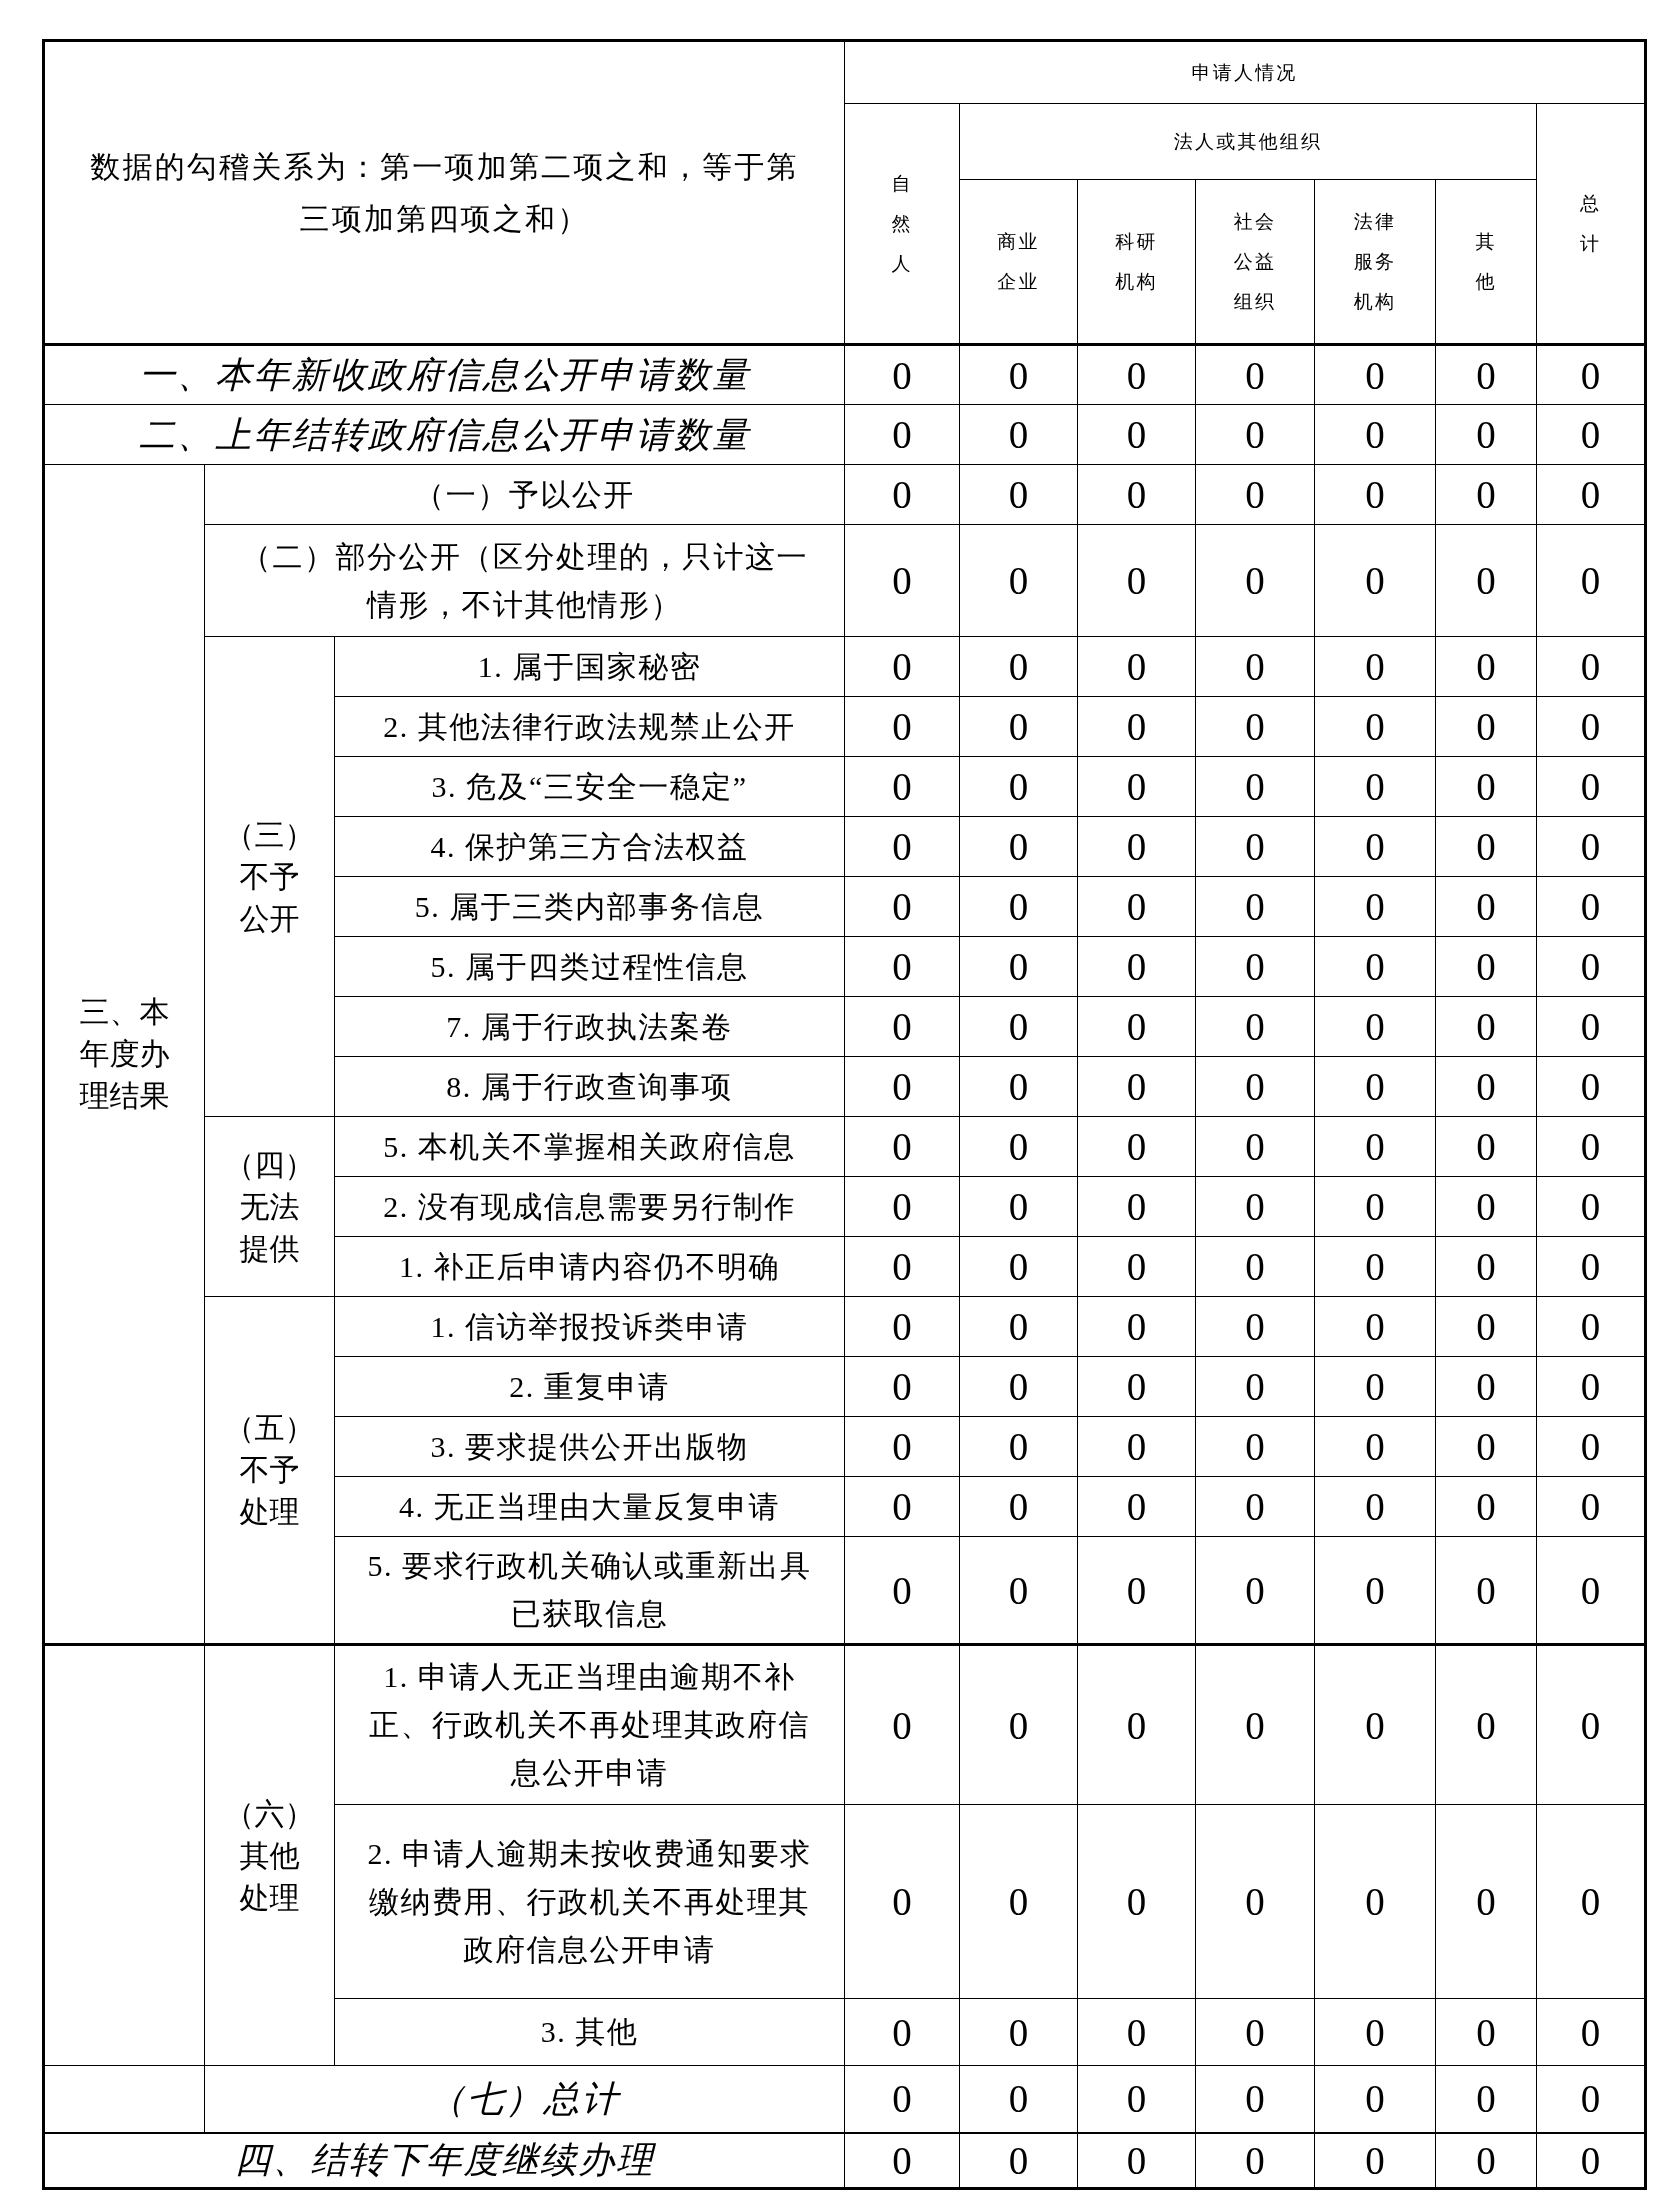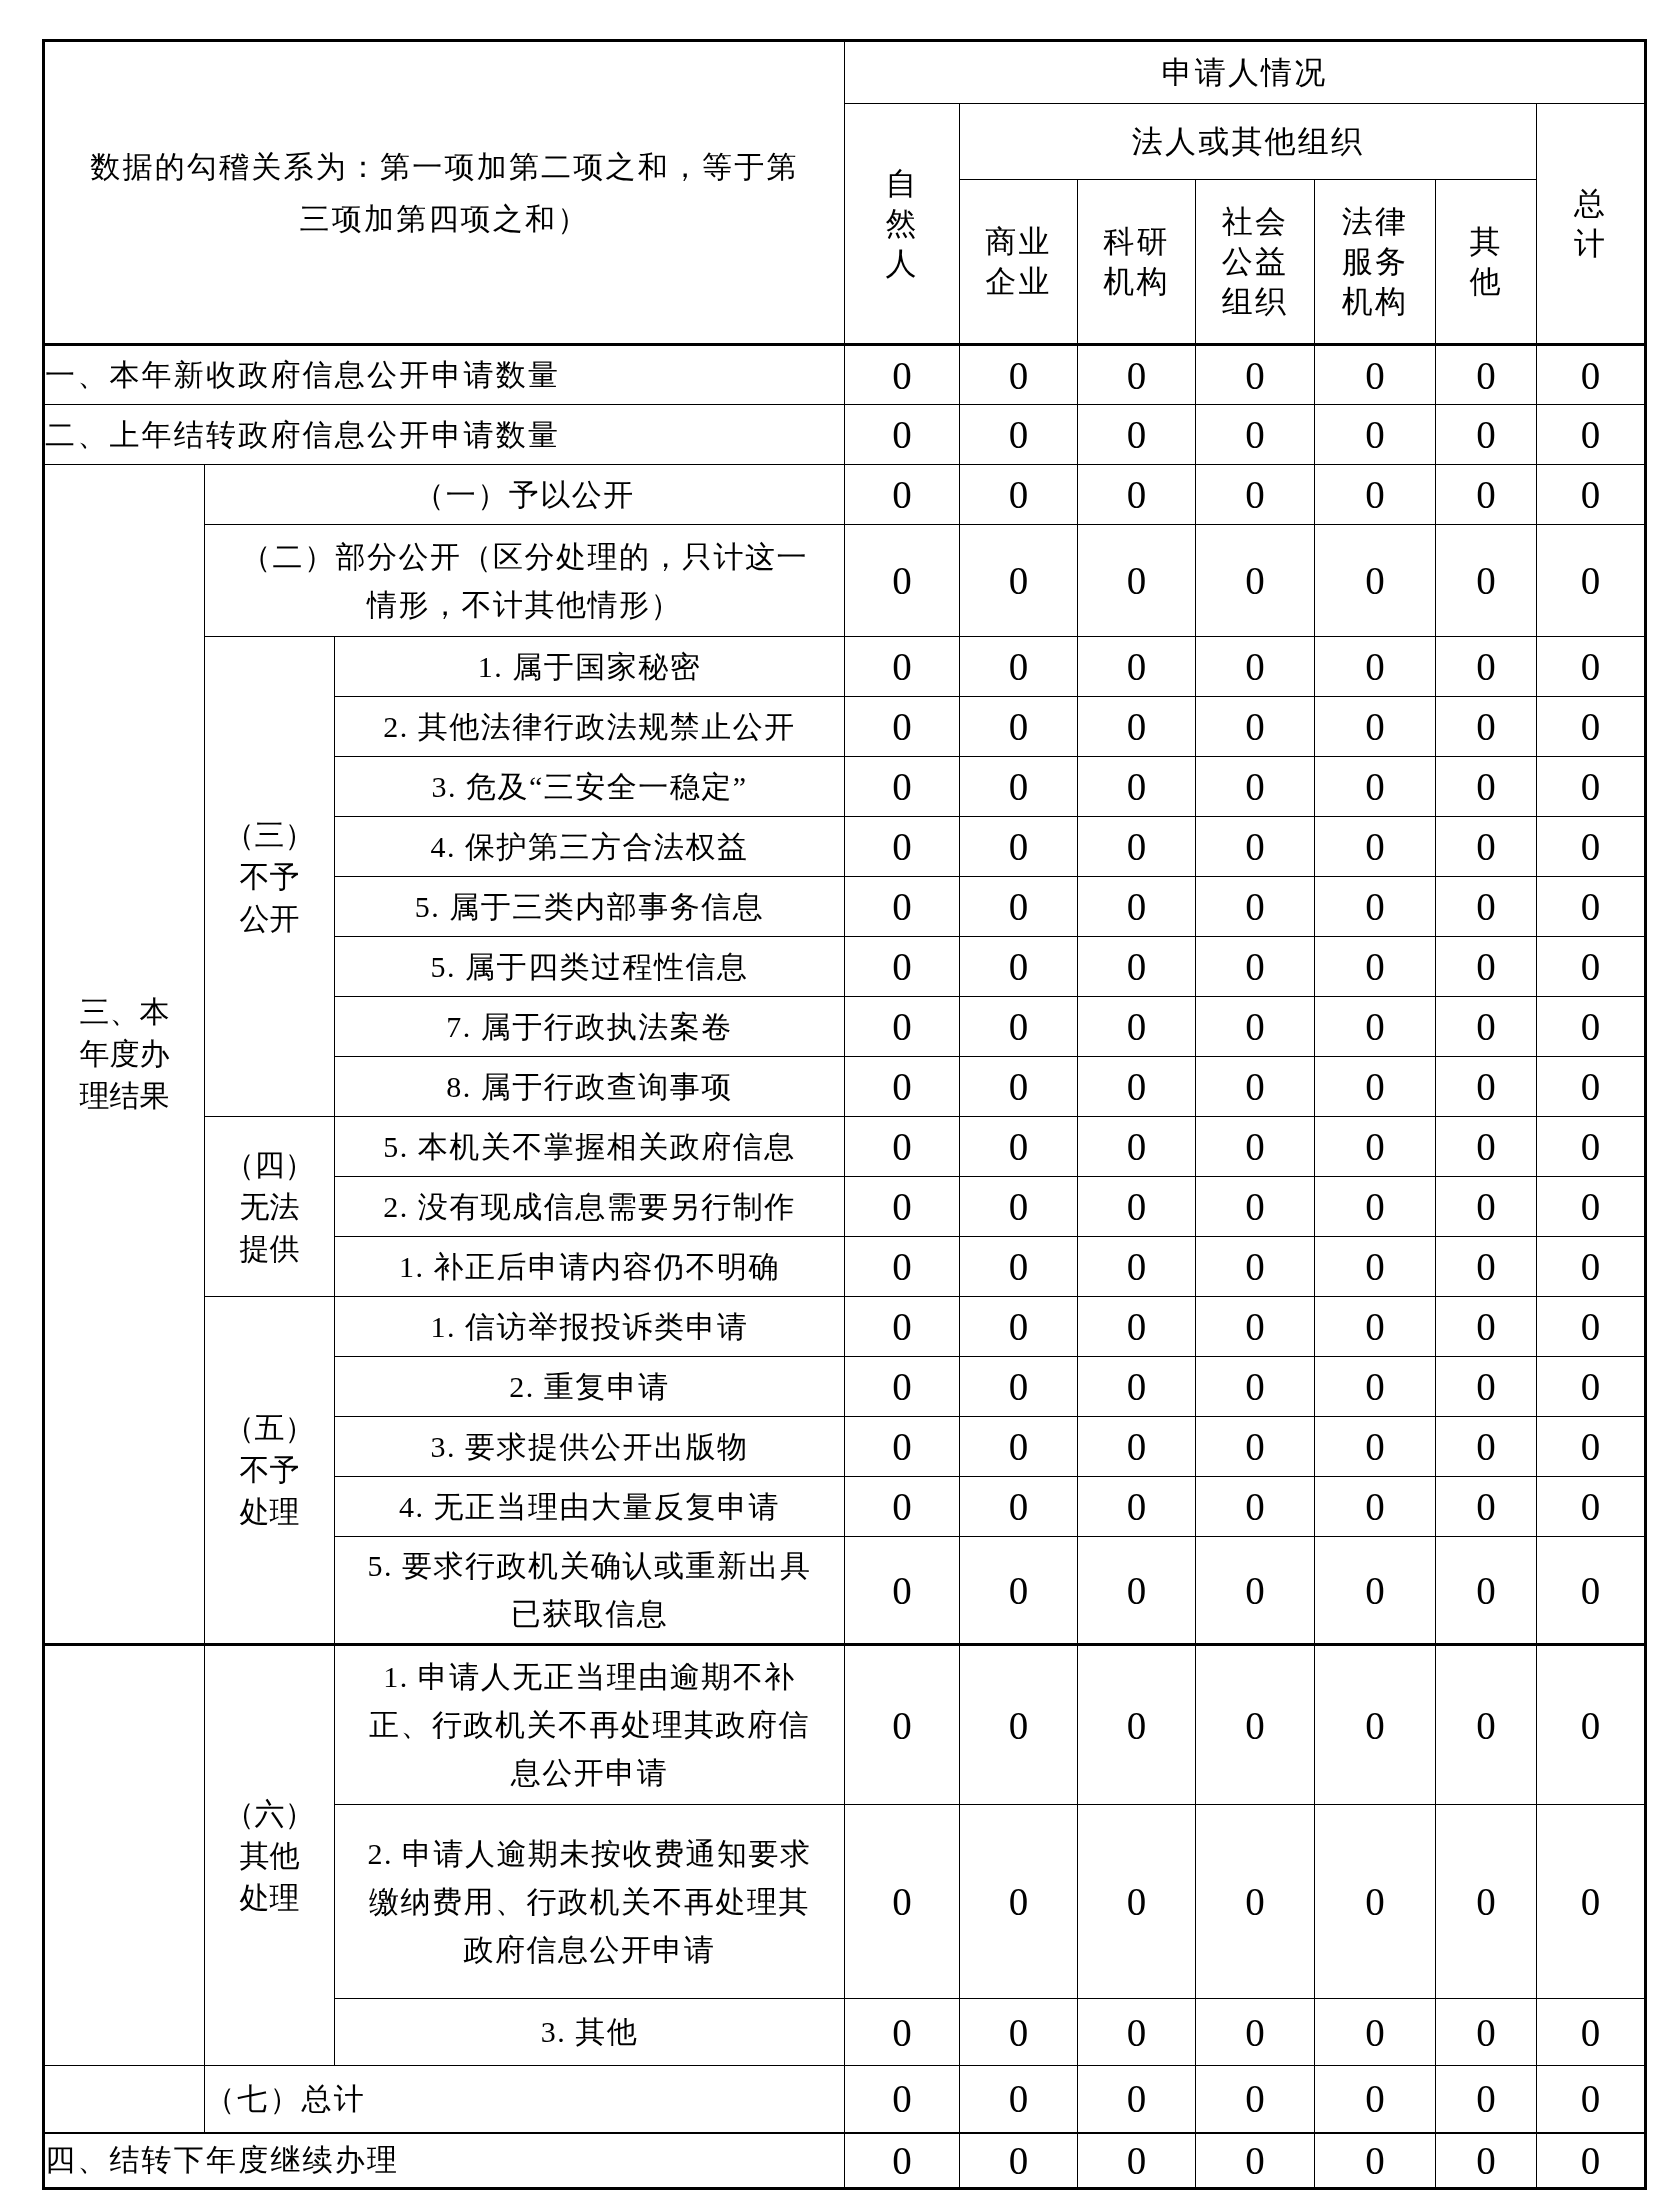--- a/index.html
+++ b/index.html
@@ -22,23 +22,23 @@
   tr.h215{height:160px} tr.h214{height:194px} tr.h90{height:67px} tr.h91{height:56px}
   
   tr.tt4 td{border-top-width:3px}
   tr.tt3 td{border-top-width:2.2px}
   .bb3{border-bottom-width:2.2px}
   
   .note{
     text-align:center;padding-left:30px;padding-right:7.4px;
     font-size:30px;line-height:52px;letter-spacing:2.2px;white-space:pre-line;
   }
-  .hc{text-align:center;font-size:31px;line-height:40px;letter-spacing:2.2px;white-space:pre-line;}
+  .hc{text-align:center;font-size:19px;line-height:40px;letter-spacing:2.2px;white-space:pre-line;}
   .grp{text-align:center;font-size:30px;line-height:42px;letter-spacing:0;white-space:pre-line;}
-  .lblc{text-align:left;font-size:30px;line-height:48px;letter-spacing:2.2px;white-space:pre-line;}
+  .lblc{text-align:center;font-size:36px;line-height:48px;letter-spacing:2.2px;white-space:pre-line;font-style:italic;}
   .lbll{
     text-align:center;padding-left:25px;padding-right:4.5px;
     font-size:30px;line-height:48px;letter-spacing:1.5px;white-space:pre-line;
   }
   .v{text-align:center;font-size:39px;letter-spacing:0;}
 </style>
 </head>
 <body>
 
 <table class="t">

